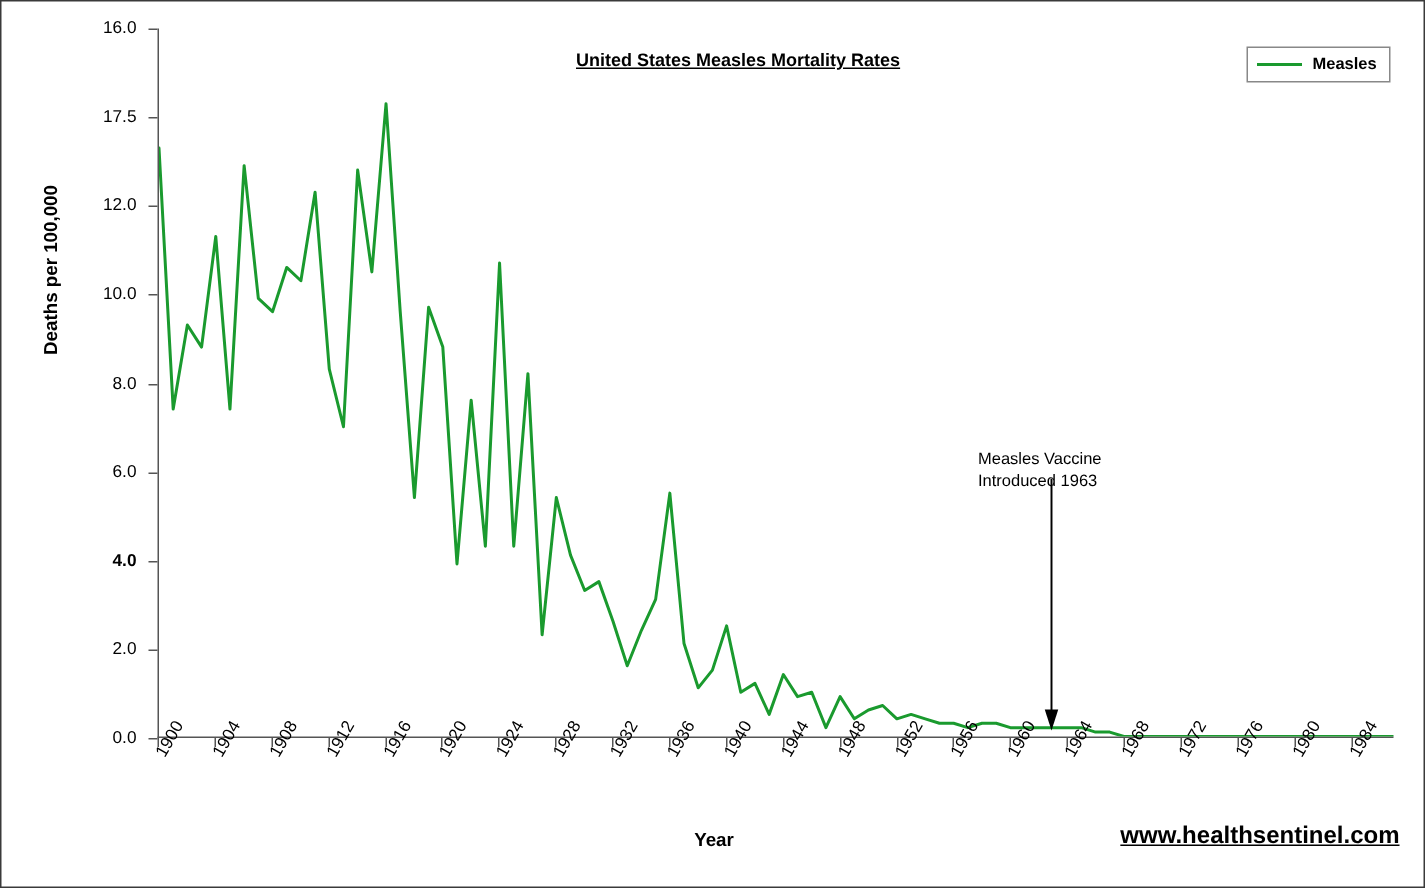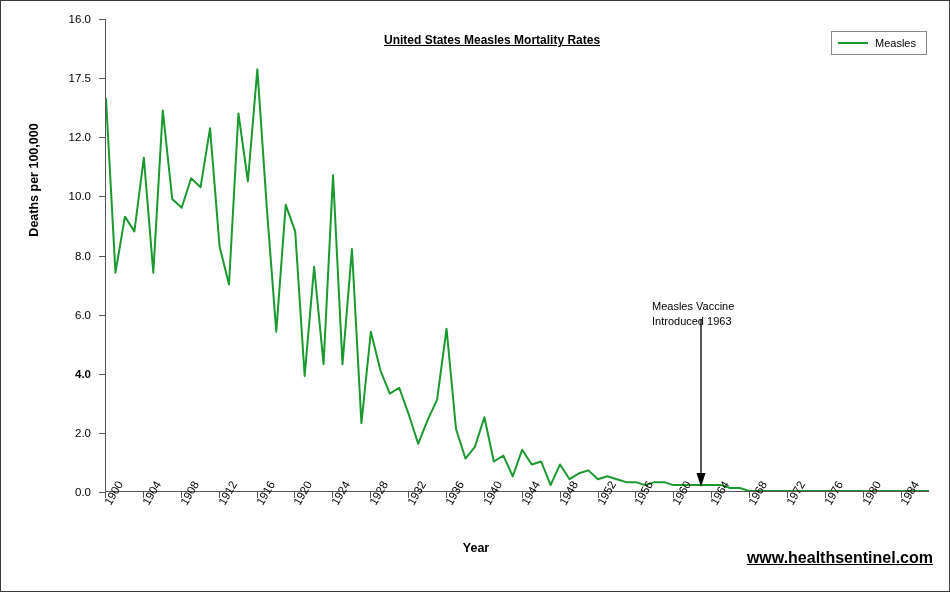--- a/index.html
+++ b/index.html
@@ -85,21 +85,21 @@
     top: 500px;
     font-size: 11.5px;
     color: #000;
     transform-origin: left top;
     transform: rotate(-60deg);
     white-space: nowrap;
   }
   .x-axis-title {
     position: absolute;
     left: 0;
-    top: 540px;
+    top: 552px;
     width: 950px;
     text-align: center;
     font-size: 12.5px;
     font-weight: bold;
     color: #000;
   }
   
   .chart-title {
     position: absolute;
     left: 383px;
@@ -134,20 +134,21 @@
   }
   .legend-swatch {
     width: 30px;
     height: 0;
     border-top: 2px solid #1a9a2e;
     margin-right: 7px;
   }
   .legend-label {
     font-size: 11px;
     color: #000;
+    font-weight: bold;
   }
   
   .annotation {
     position: absolute;
     left: 651px;
     top: 298px;
     font-size: 11px;
     line-height: 1.35;
     color: #000;
     white-space: pre-line;

